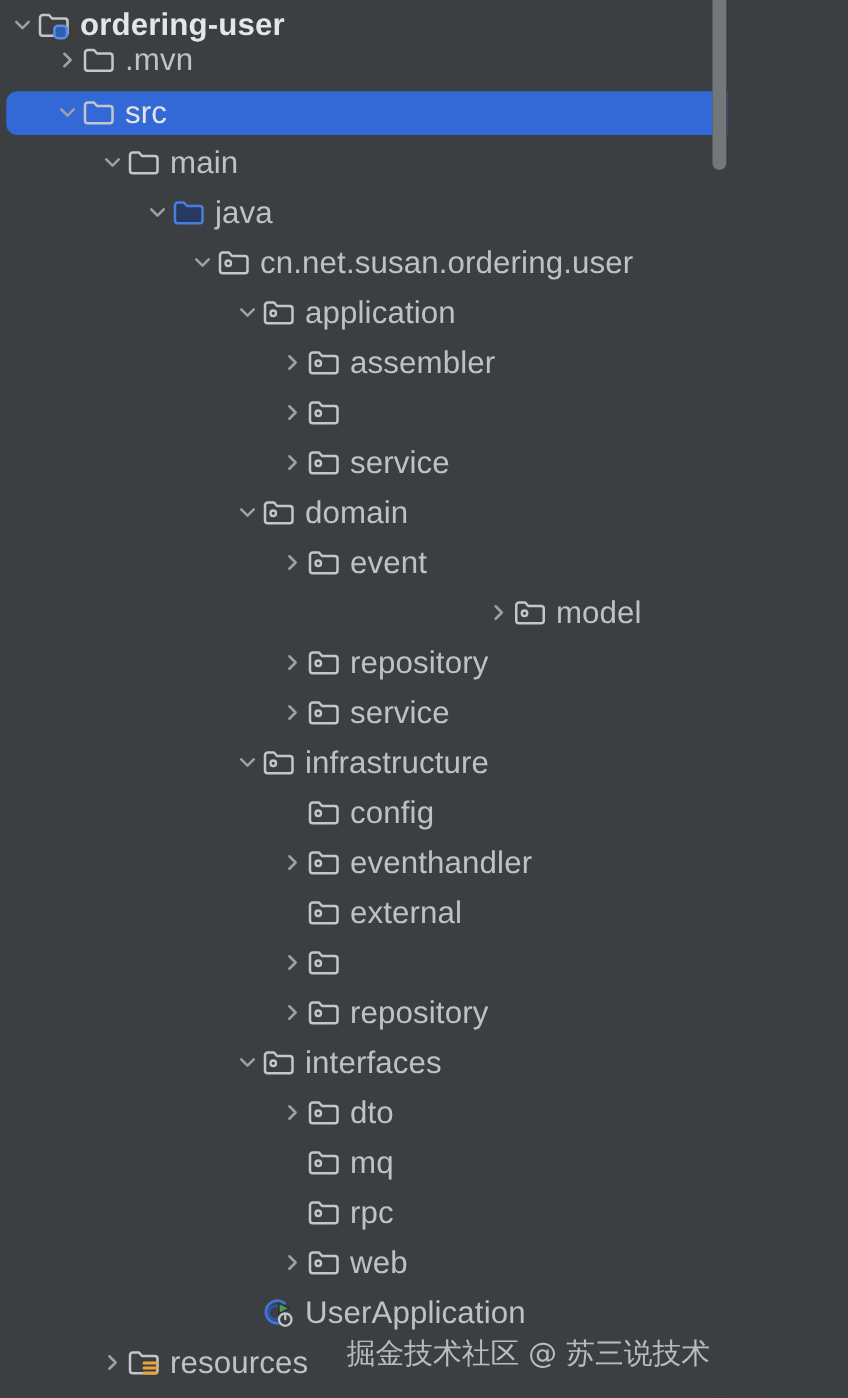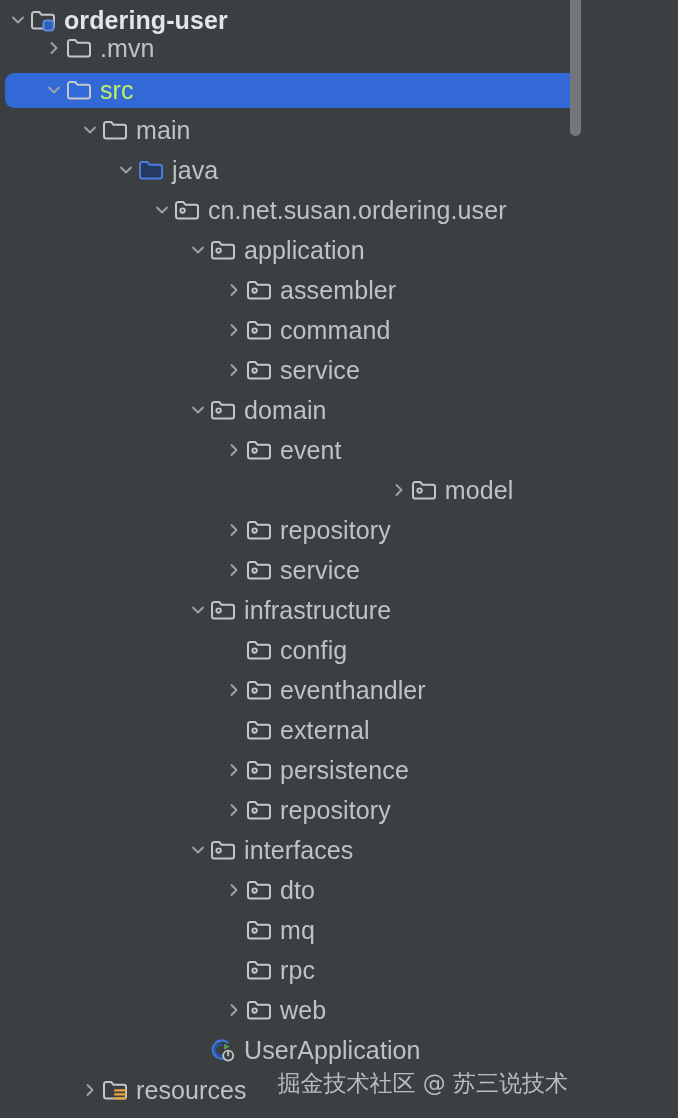--- a/index.html
+++ b/index.html
@@ -43,21 +43,21 @@
   .sel-bg {
     position: absolute;
     left: 5px;
     top: 3px;
     height: 35px;
     width: 635px;
     background: #3369D6;
     border-radius: 9px;
     z-index: 0;
   }
-  .tree-row.selected .label { color: #bef264; }
+  .tree-row.selected .label { color: #e5e5e5; }
 
   .slot {
     position: relative;
     z-index: 1;
     display: flex;
     align-items: center;
   }
 
   
   .chevron {
@@ -263,21 +263,20 @@
             <svg width="18" height="18" viewBox="0 0 18 18" fill="none">
               <path d="M6.5 4 L11.5 9 L6.5 14" stroke="#9DA0A4" stroke-width="2" stroke-linecap="round" stroke-linejoin="round"></path>
             </svg>
           </span>
           <span class="icon slot">
             <svg width="26" height="24" viewBox="0 0 26 24" fill="none">
               <path d="M2 6.2 A2.2 2.2 0 0 1 4.2 4 H9.2 L11.6 6.8 H21.8 A2.2 2.2 0 0 1 24 9 V18.3 A2.2 2.2 0 0 1 21.8 20.5 H4.2 A2.2 2.2 0 0 1 2 18.3 Z" stroke="#C4C7CA" stroke-width="2" fill="none" stroke-linejoin="round"></path>
               <circle cx="8.6" cy="12.6" r="2.2" stroke="#C4C7CA" stroke-width="1.9" fill="none"></circle>
             </svg>
           </span>
-          <span class="label">command</span>
         </div>
       </div>
       <div class="tree-row" style="top: 350px;">
         <div class="row-inner" style="margin-left: 222px;">
           <span class="chevron slot">
             <svg width="18" height="18" viewBox="0 0 18 18" fill="none">
               <path d="M6.5 4 L11.5 9 L6.5 14" stroke="#9DA0A4" stroke-width="2" stroke-linecap="round" stroke-linejoin="round"></path>
             </svg>
           </span>
           <span class="icon slot">
@@ -431,21 +430,20 @@
             <svg width="18" height="18" viewBox="0 0 18 18" fill="none">
               <path d="M6.5 4 L11.5 9 L6.5 14" stroke="#9DA0A4" stroke-width="2" stroke-linecap="round" stroke-linejoin="round"></path>
             </svg>
           </span>
           <span class="icon slot">
             <svg width="26" height="24" viewBox="0 0 26 24" fill="none">
               <path d="M2 6.2 A2.2 2.2 0 0 1 4.2 4 H9.2 L11.6 6.8 H21.8 A2.2 2.2 0 0 1 24 9 V18.3 A2.2 2.2 0 0 1 21.8 20.5 H4.2 A2.2 2.2 0 0 1 2 18.3 Z" stroke="#C4C7CA" stroke-width="2" fill="none" stroke-linejoin="round"></path>
               <circle cx="8.6" cy="12.6" r="2.2" stroke="#C4C7CA" stroke-width="1.9" fill="none"></circle>
             </svg>
           </span>
-          <span class="label">persistence</span>
         </div>
       </div>
       <div class="tree-row" style="top: 790px;">
         <div class="row-inner" style="margin-left: 222px;">
           <span class="chevron slot">
             <svg width="18" height="18" viewBox="0 0 18 18" fill="none">
               <path d="M6.5 4 L11.5 9 L6.5 14" stroke="#9DA0A4" stroke-width="2" stroke-linecap="round" stroke-linejoin="round"></path>
             </svg>
           </span>
           <span class="icon slot">

